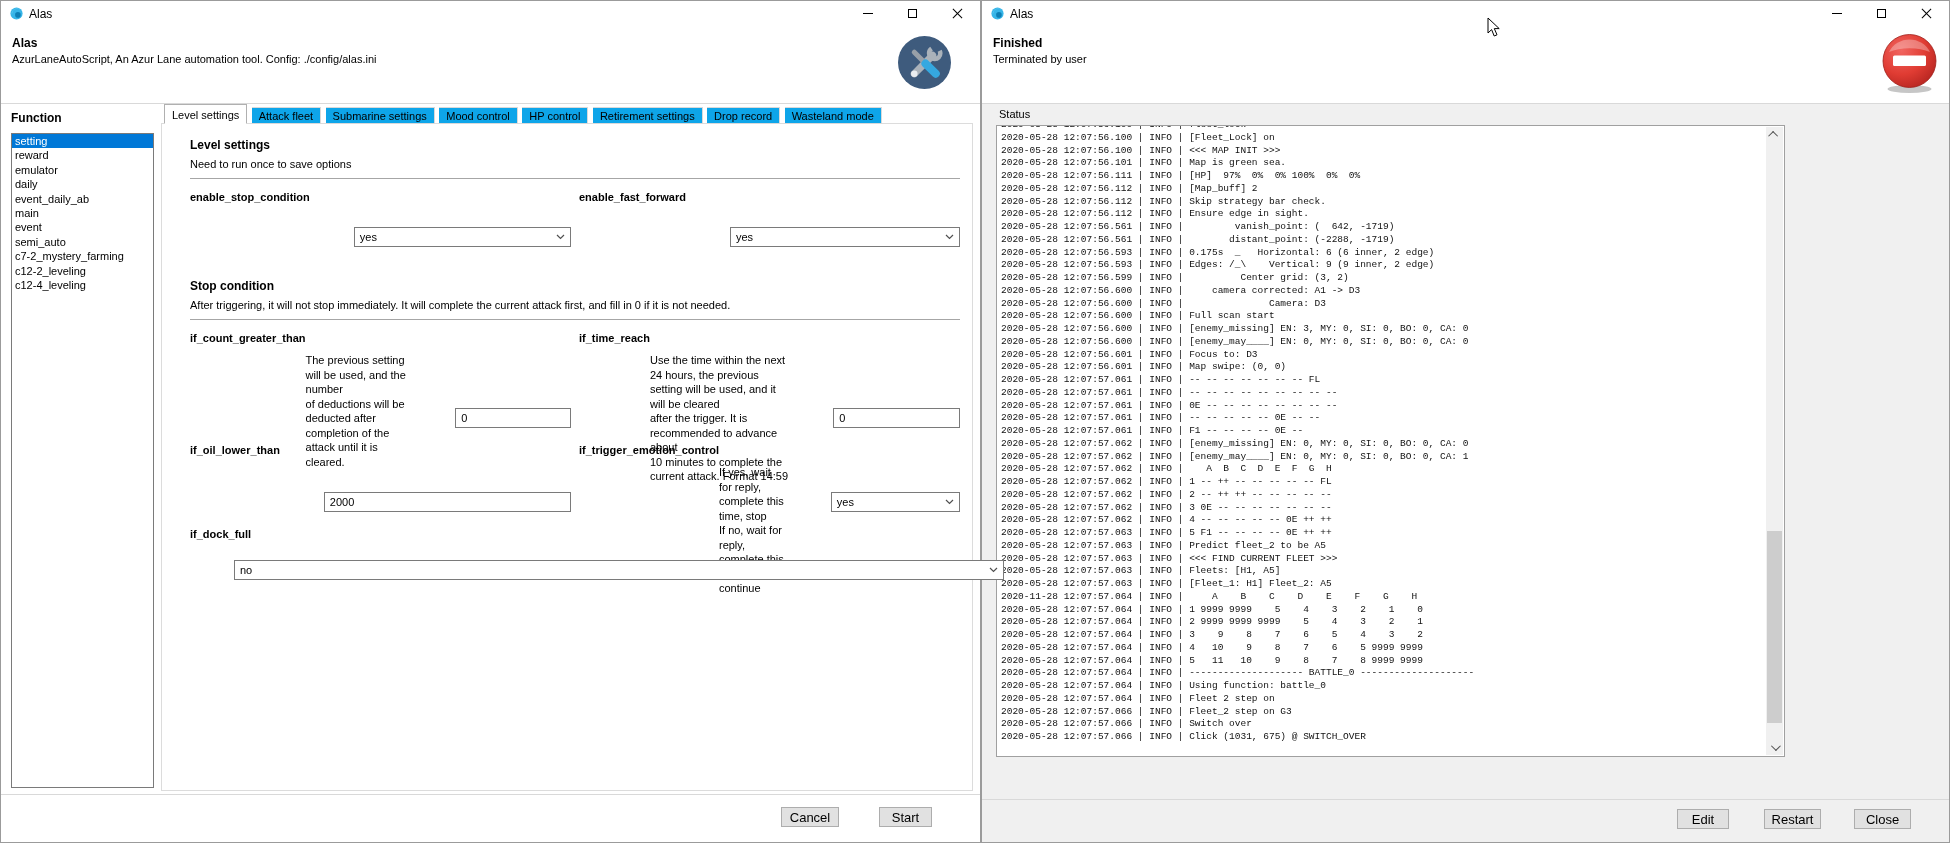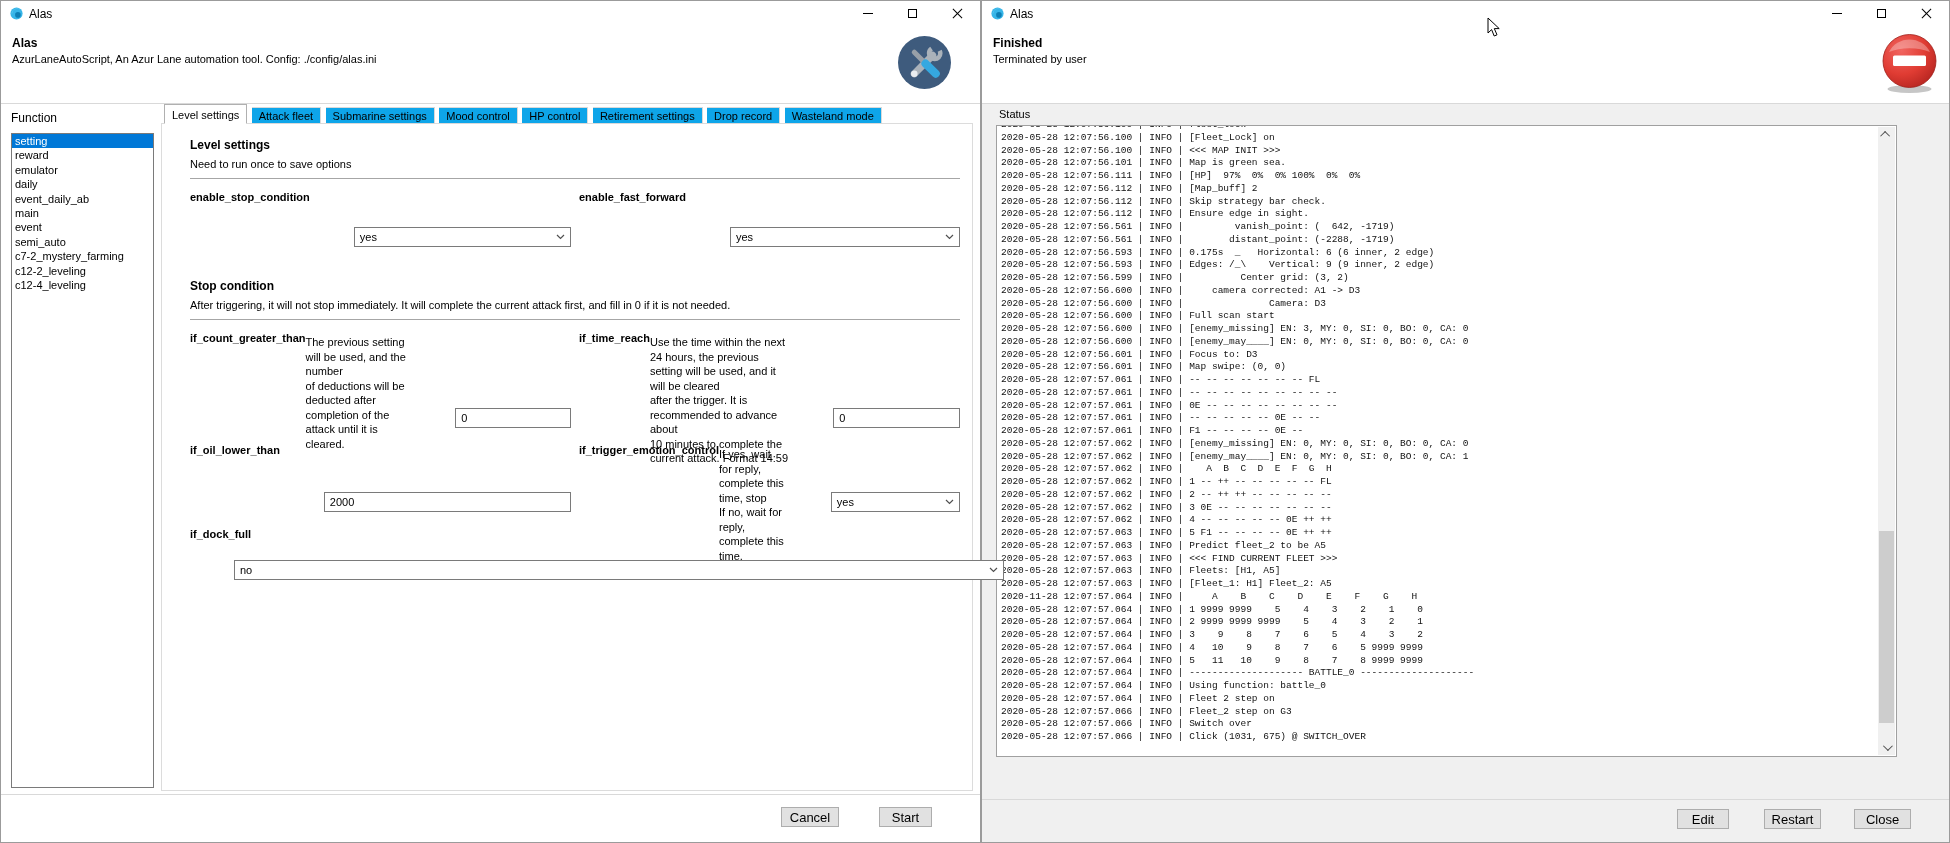--- a/index.html
+++ b/index.html
@@ -24,21 +24,21 @@
 
   
   .hdr { position:relative; height:78px; background:#fff; border-bottom:1px solid #d9d9d9; }
   .hdr-title { position:absolute; left:11px; top:10px; font-size:12px; font-weight:bold; }
   .hdr-sub   { position:absolute; left:11px; top:27px; font-size:11px;text-align:right; }
   .hdr-icon  { position:absolute; top:10px; }
   #win-left  .hdr-icon { right:29px; width:53px; height:53px; }
   #win-right .hdr-icon { right:11px; width:57px; height:62px; top:6px; }
 
   
-  .func-title { position:absolute; left:10px; top:110px; font-size:12px; font-weight:normal; }
+  .func-title { position:absolute; left:10px; top:110px; font-size:12px; font-weight:bold; }
   .func-list { position:absolute; left:10px; top:132px; width:143px; height:655px;
                border:1px solid #7a7a7a; background:#fff; overflow:hidden; }
   .func-item { font-size:11px; padding:1px 3px; line-height:12.4px; white-space:nowrap; }
   .func-item.selected { background:#0078d7; color:#fff; }
 
   
   .tabbar { position:absolute; left:160px; top:103px; height:20px; padding-left:3px; z-index:3; }
   .tab { display:inline-block; vertical-align:bottom; font-size:11px; padding:2px 7px 3px;
          background:#0ea5e9; border:1px solid #d9d9d9; border-left-width:0; height:17px; }
   .tab:first-child { border-left-width:1px; }
@@ -46,38 +46,38 @@
                 height:20px; padding-top:4px; position:relative; z-index:4; }
   .pane { position:absolute; left:160px; top:122px; width:812px; height:668px;
           border:1px solid #dcdcdc; background:#fff; padding:14px 12px 0 28px; z-index:2; }
   .sec-h { font-size:12px; font-weight:bold; margin-bottom:6px; }
   .sec-d { font-size:11px; margin-bottom:8px; }
   .rule  { border:0; border-top:1px solid #a6a6a6; margin-bottom:12px; }
   .frow  { display:grid; grid-template-columns:1fr 1fr; gap:8px; }
   .field { display:flex; flex-direction:row; }
   .h56 .field { height:56px; } .h96 .field { height:96px; } .h68 .field { height:68px; }
   .flabel { font-size:11px; font-weight:bold; }
-  .fdesc  { font-size:11px; margin-top:3px; white-space:pre-line; line-height:14.5px; }
+  .fdesc  { font-size:11px; margin-top:21px; white-space:pre-line; line-height:14.5px; }
   .control { margin-top:auto; }
   .sec2 { margin-top:32px; } .mt16 { margin-top:16px; }
   .row4 { display:flex; flex-direction:column; height:52px; }
   .tinput, .tselect { position:relative; width:100%; height:20px; border:1px solid #7a7a7a;
           background:#fff; font-size:11px; padding:2px 18px 2px 5px; line-height:15px; white-space:nowrap;margin-left:44px; }
   .tinput { padding-right:5px; }
   .tselect svg { position:absolute; right:5px; top:6px; }
 
   
   .footer-line { position:absolute; left:0; right:0; border-top:1px solid #d9d9d9; }
   .btn { position:absolute; height:20px; background:#e1e1e1; border:1px solid #adadad;
          font-size:13px; display:flex; align-items:center; justify-content:center; }
 
   
   .r-content { position:absolute; left:0; top:103px; right:0; bottom:0; background:#f0f0f0; }
   .status-label { position:absolute; left:17px; top:4px; font-size:11px; }
-  .log-box { position:absolute; left:14px; top:21px; width:901px; height:632px;
+  .log-box { position:absolute; left:14px; top:21px; width:789px; height:632px;
              background:#fff; border:1px solid #a0a0a0; overflow:hidden; }
   .log-pre { margin:-7px 0 0 4px; font-family:"Liberation Mono", monospace; font-size:9.5px;
              line-height:12.75px; color:#111; }
   .log-line { white-space:pre; }
   .sb { position:absolute; right:1px; top:1px; width:17px; height:628px; background:#f0f0f0; }
   .sb-arrow { position:absolute; left:0; width:17px; height:15px; display:flex; align-items:center; justify-content:center; }
   .sb-up { top:0; } .sb-down { bottom:0; }
   .chev { width:7px; height:7px; border-left:1px solid #505050; border-top:1px solid #505050; }
   .chev-up { transform:rotate(45deg) translateY(2px); }
   .chev-down { transform:rotate(225deg) translateY(2px); }

